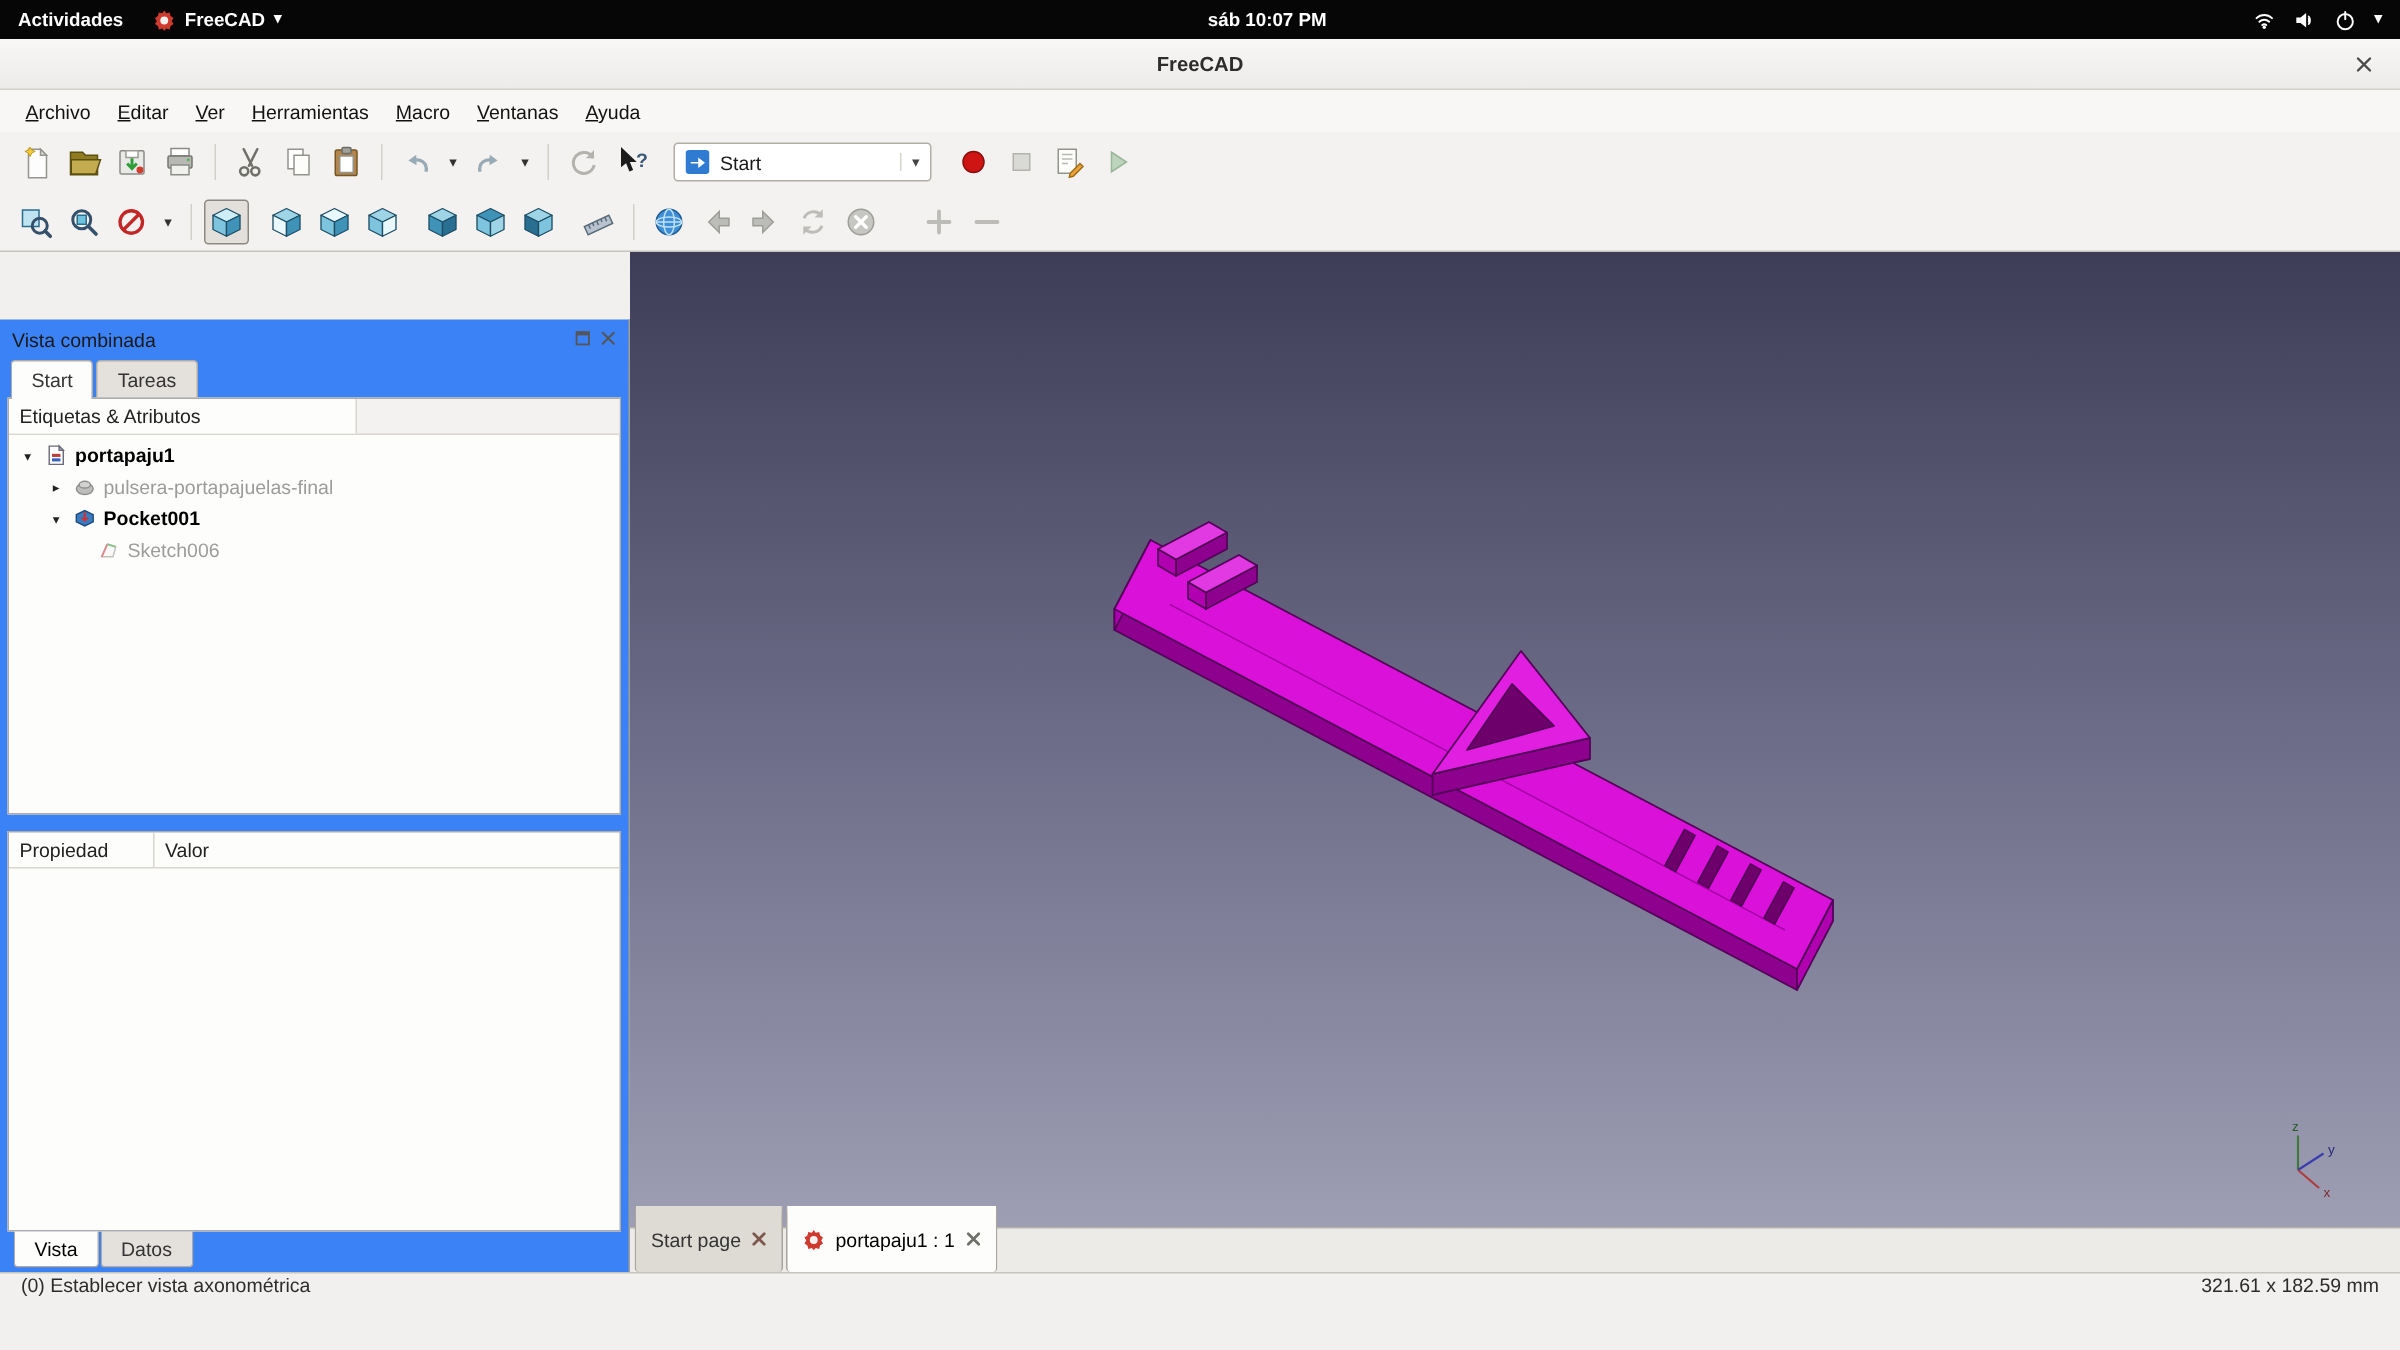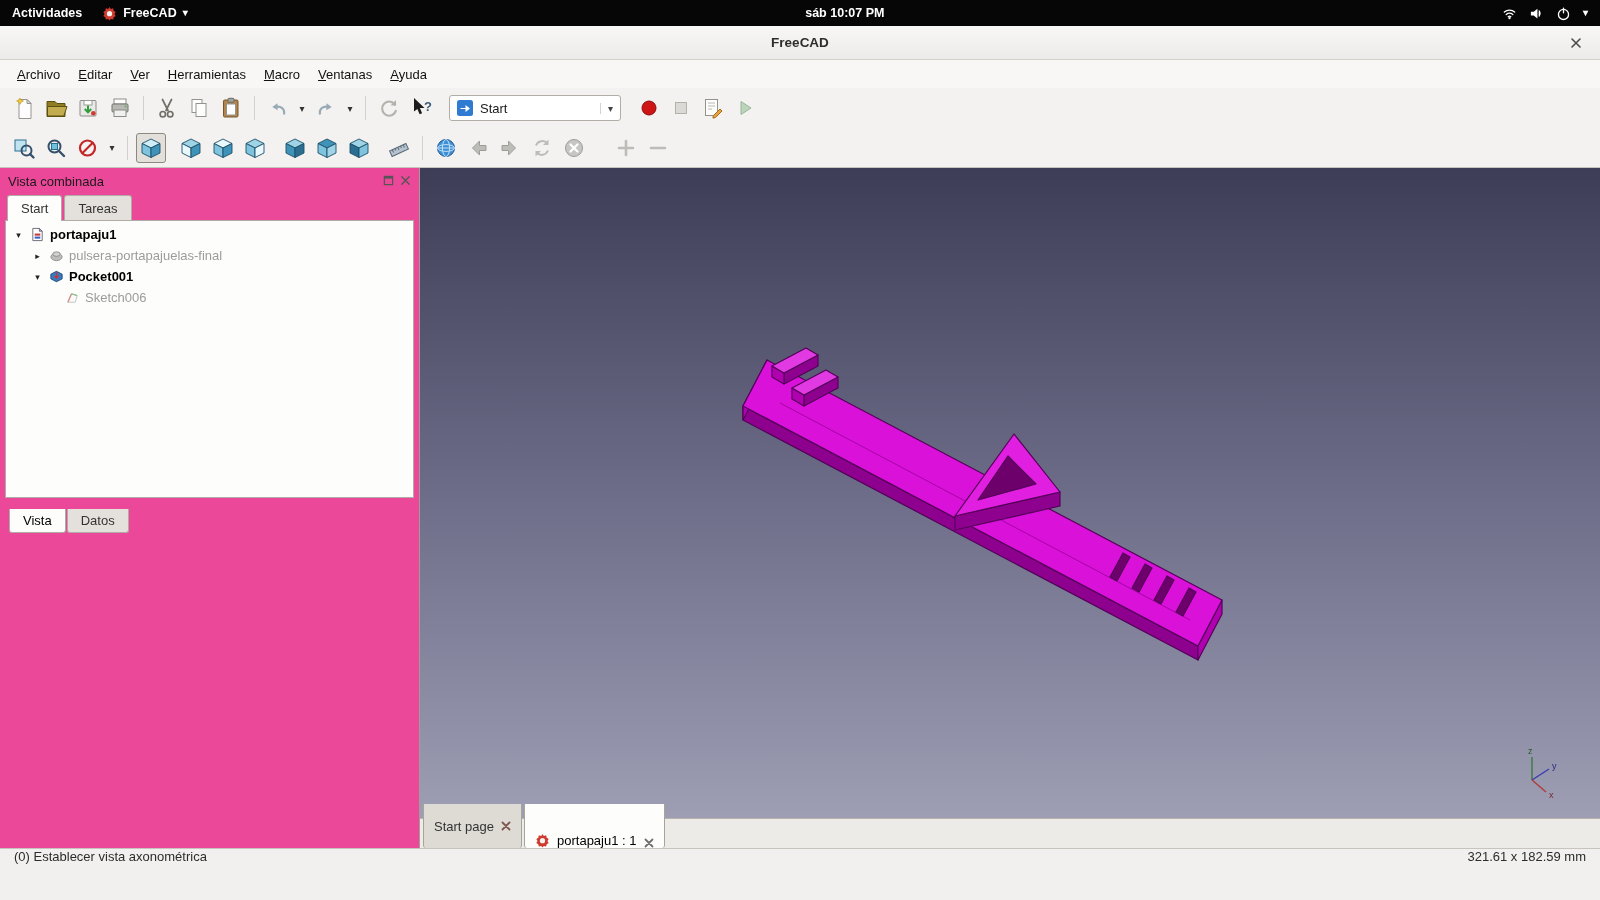--- a/index.html
+++ b/index.html
@@ -32,21 +32,21 @@
   .tb.caret-btn { width:14px; font-size:10px; color:#333; }
   .tb.checked { background:#e3e0db; border-color:#8d8881; }
   .tsep { width:1px; height:24px; background:#d3cfc9; margin:0 7px; }
   .combo { width:172px; height:26px; background:#fff; border:1px solid #b2ada6; border-radius:3px; display:flex; align-items:center; gap:7px; padding:0 7px; margin:0 12px; }
   .combo svg { width:16px; height:16px; }
   .combo .combo-caret { margin-left:auto; border-left:1px solid #d6d2cc; padding-left:7px; color:#444; font-size:10px; }
   .gap8 { width:8px; } .gap20 { width:20px; }
 
   
   .content { display:flex; height:680px; }
-  .sidepanel { width:420px; background:#ec4899; border-right:1px solid #a29d97; display:flex; flex-direction:column; padding:2px 5px 0 5px; }
+  .sidepanel { width:420px; background:#3b82f6; border-right:1px solid #a29d97; display:flex; flex-direction:column; padding:2px 5px 0 5px;margin-top:45px; }
   .panel-title-row { height:22px; display:flex; align-items:center; justify-content:space-between; padding:0 3px; }
   .panel-title-row .pt-buttons { display:flex; gap:6px; align-items:center; }
   .panel-tabs { display:flex; align-items:flex-end; height:28px; padding-left:2px; }
   .ptab { padding:5px 13px 4px 13px; border:1px solid #b0aba4; border-bottom:none; border-radius:3px 3px 0 0; background:#e4e1dc; color:#333; margin-right:2px; }
   .ptab.active { background:#fdfdfc; position:relative; top:1px; padding-bottom:5px; }
   .tree-box { height:278px; background:#fdfdfc; border:1px solid #b0aba4; display:flex; flex-direction:column; }
   .tree-header { height:24px; border-bottom:1px solid #d9d5d0; display:flex; background:#f3f2f0; }
   .tree-header .cell { width:232px; background:#fdfdfc; border-right:1px solid #d9d5d0; display:flex; align-items:center; padding:0 7px; color:#222; }
   .tree-body { padding:3px 0; overflow:hidden; }
   .tree-row { display:flex; align-items:center; height:21px; gap:5px; }
@@ -64,21 +64,21 @@
   .prop-body { flex:1; }
   .panel-bottom-tabs { height:27px; display:flex; align-items:flex-start; padding-left:4px; }
   .btab { padding:4px 13px 4px 13px; border:1px solid #b0aba4; border-top:none; border-radius:0 0 3px 3px; background:#e4e1dc; color:#333; margin-right:1px; }
   .btab.active { background:#fdfdfc; color:#000; }
 
   
   .viewport { flex:1; position:relative; background:linear-gradient(180deg,#3d3d57 0%, #6d6d89 48%, #a2a2b8 100%); }
   .vp-canvas { position:absolute; left:0; top:0; width:1179px; height:650px; }
   .mdi-strip { position:absolute; left:0; right:0; bottom:0; height:30px; background:#edebe8; border-top:1px solid #b7b3ad; display:flex; align-items:flex-end; padding-left:3px; }
   .mtab { height:44px; display:flex; align-items:center; gap:7px; padding:0 10px; border:1px solid #a8a39c; border-bottom:none; background:#dedbd5; color:#333; margin-right:2px; border-radius:0 0 3px 3px; border-top:none; }
-  .mtab.active { background:#fdfdfc; color:#000;align-items:flex-end; }
+  .mtab.active { background:#fdfdfc; color:#000; }
   .mtab svg.tabicon { width:15px; height:15px; }
   .mtab .tclose svg { width:10px; height:10px; display:block; }
 
   
   .statusbar { height:52px; background:#f1f0ee; border-top:1px solid #c7c3bd; display:flex; justify-content:space-between; padding:0 14px; color:#2c2c2c; }
 </style>
 </head>
 <body>
 
 <div class="gnome-bar">
@@ -405,20 +405,23 @@
             </svg></span>
       </span>
     </div>
 
     <div class="panel-tabs">
       <span class="ptab active">Start</span>
       <span class="ptab">Tareas</span>
     </div>
 
     <div class="tree-box">
+      <div class="tree-header">
+        <div class="cell">Etiquetas &amp; Atributos</div>
+      </div>
       <div class="tree-body">
         <div class="tree-row" style="padding-left:7px;">
           <span class="expander">▾</span>
           <span class="ti">
               <svg viewBox="0 0 16 16">
                 <path d="M3 1.5h7l3 3v10H3z" fill="#fff" stroke="#6a6a78"></path>
                 <path d="M10 1.5l3 3h-3z" fill="#b9c4d8" stroke="#6a6a78"></path>
                 <rect x="5" y="7" width="6" height="2.2" fill="#c23a3a"></rect>
                 <rect x="5" y="10.2" width="6" height="2.2" fill="#3a5fc2"></rect>
               </svg>
@@ -453,20 +456,27 @@
                 <path d="M7 4l6 2" stroke="#3a9a3a" stroke-width="1.3"></path>
               </svg>
             </span>
           <span class="muted">Sketch006</span>
         </div>
       </div>
     </div>
 
     <div class="splitter"></div>
 
+    <div class="prop-box">
+      <div class="prop-header">
+        <div class="cell c1">Propiedad</div>
+        <div class="cell c2">Valor</div>
+      </div>
+      <div class="prop-body"></div>
+    </div>
 
     <div class="panel-bottom-tabs">
       <span class="btab active">Vista</span>
       <span class="btab">Datos</span>
     </div>
   </div>
 
   <div class="viewport">
     <svg class="vp-canvas" viewBox="0 0 1179 650">
 

